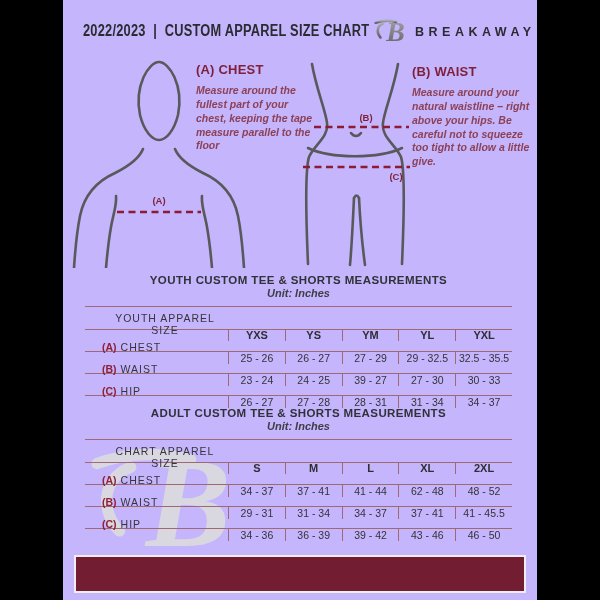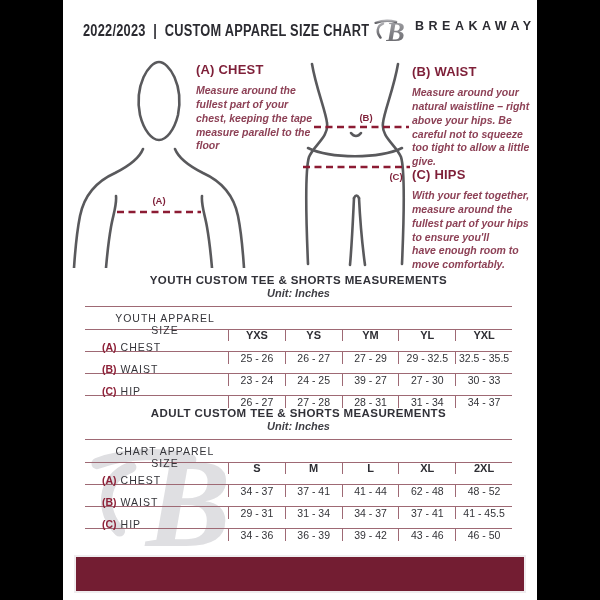--- a/index.html
+++ b/index.html
@@ -1,23 +1,23 @@
 <!DOCTYPE html>
 <html><head>
 <meta charset="utf-8">
 <style>
   html,body{margin:0;padding:0;background:#000;}
   body{width:600px;height:600px;overflow:hidden;font-family:"Liberation Sans",sans-serif;}
-  .doc{position:relative;width:474px;height:600px;margin:0 auto;background:#ffffff;overflow:hidden;}
+  .doc{position:relative;width:474px;height:600px;margin:0 auto;background:#c4b5fd;overflow:hidden;}
 
   
   .hdr-title{position:absolute;left:20px;top:22px;font-size:16px;font-weight:800;color:#2b2b31;
     white-space:pre;transform:scaleX(.8);transform-origin:left center;letter-spacing:.3px;}
   .logo-mark{position:absolute;left:311px;top:14px;}
-  .brand{position:absolute;left:352px;top:19px;font-size:12.5px;font-weight:700;letter-spacing:4.5px;color:#2b2b31;}
+  .brand{position:absolute;left:352px;top:25px;font-size:12.5px;font-weight:700;letter-spacing:4.5px;color:#2b2b31;}
 
   
   .inst{position:absolute;}
   .inst-a{left:133px;top:62px;width:118px;}
   .inst-b{left:349px;top:64px;width:121px;}
   .inst-c{left:349px;top:167px;width:123px;}
   .inst-heading{font-size:13px;font-weight:800;color:#7e1f38;letter-spacing:.2px;}
   .inst-body{font-size:10.5px;font-style:italic;font-weight:600;color:#8d4156;line-height:1.32;margin-top:7px;white-space:pre-line;}
 
   
@@ -94,25 +94,20 @@
   </svg>
 
   <div class="inst inst-b">
     <div class="inst-heading">(B) WAIST</div>
     <div class="inst-body">Measure around your natural waistline – right above your hips. Be careful not to squeeze too tight to allow a little give.</div>
   </div>
   <div class="inst inst-a">
     <div class="inst-heading">(A) CHEST</div>
     <div class="inst-body">Measure around the fullest part of your chest, keeping the tape measure parallel to the floor</div>
   </div>
-  <div class="inst inst-c">
-    <div class="inst-heading">(C) HIPS</div>
-    <div class="inst-body">With your feet together, measure around the fullest part of your hips to ensure you'll
-have enough room to move comfortably.</div>
-  </div>
 
   <svg class="watermark" width="190" height="150" viewBox="0 0 44 40" opacity="0.9">
     <text x="15" y="32" font-size="34" font-weight="bold" font-style="italic" font-family="Liberation Serif, serif" fill="#dcdcdf">B</text>
     <path d="M2 10 C 10 7, 20 7, 27 9" fill="none" stroke="#dcdcdf" stroke-width="3" stroke-linecap="round"></path>
     <path d="M8 28 C 3 23, 3 14, 11 11" fill="none" stroke="#dcdcdf" stroke-width="3" stroke-linecap="round"></path>
   </svg>
 
   <div class="sec sec-youth">
     <div class="sec-title">YOUTH CUSTOM TEE &amp; SHORTS MEASUREMENTS</div>
     <div class="sec-unit">Unit: Inches</div>

